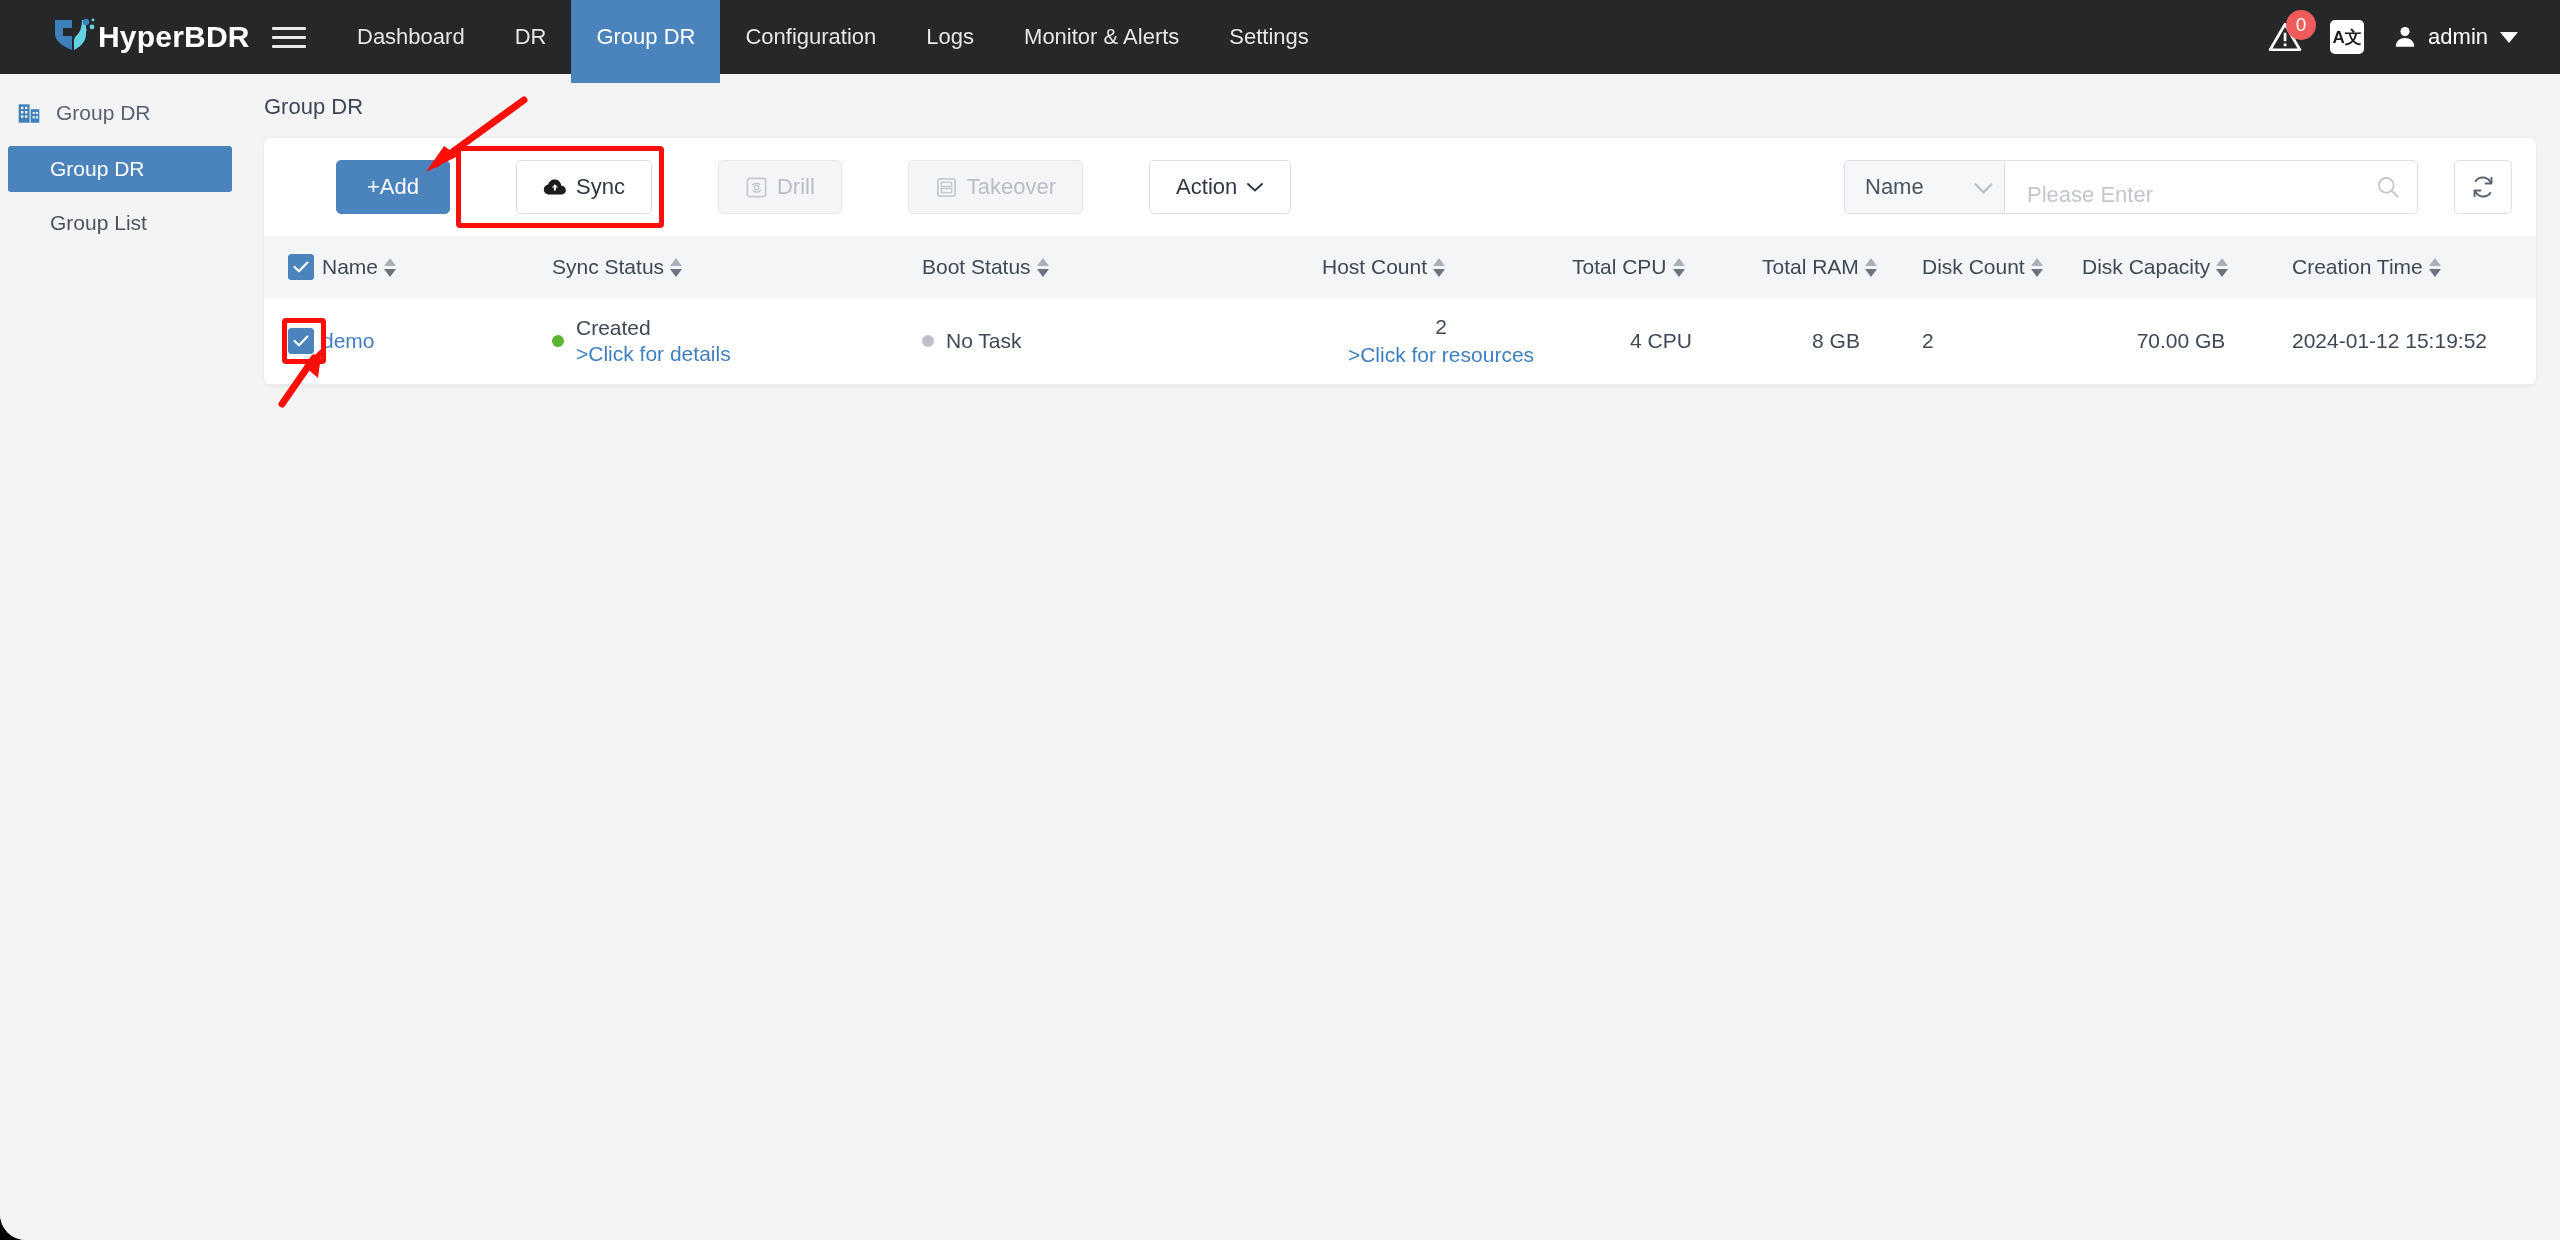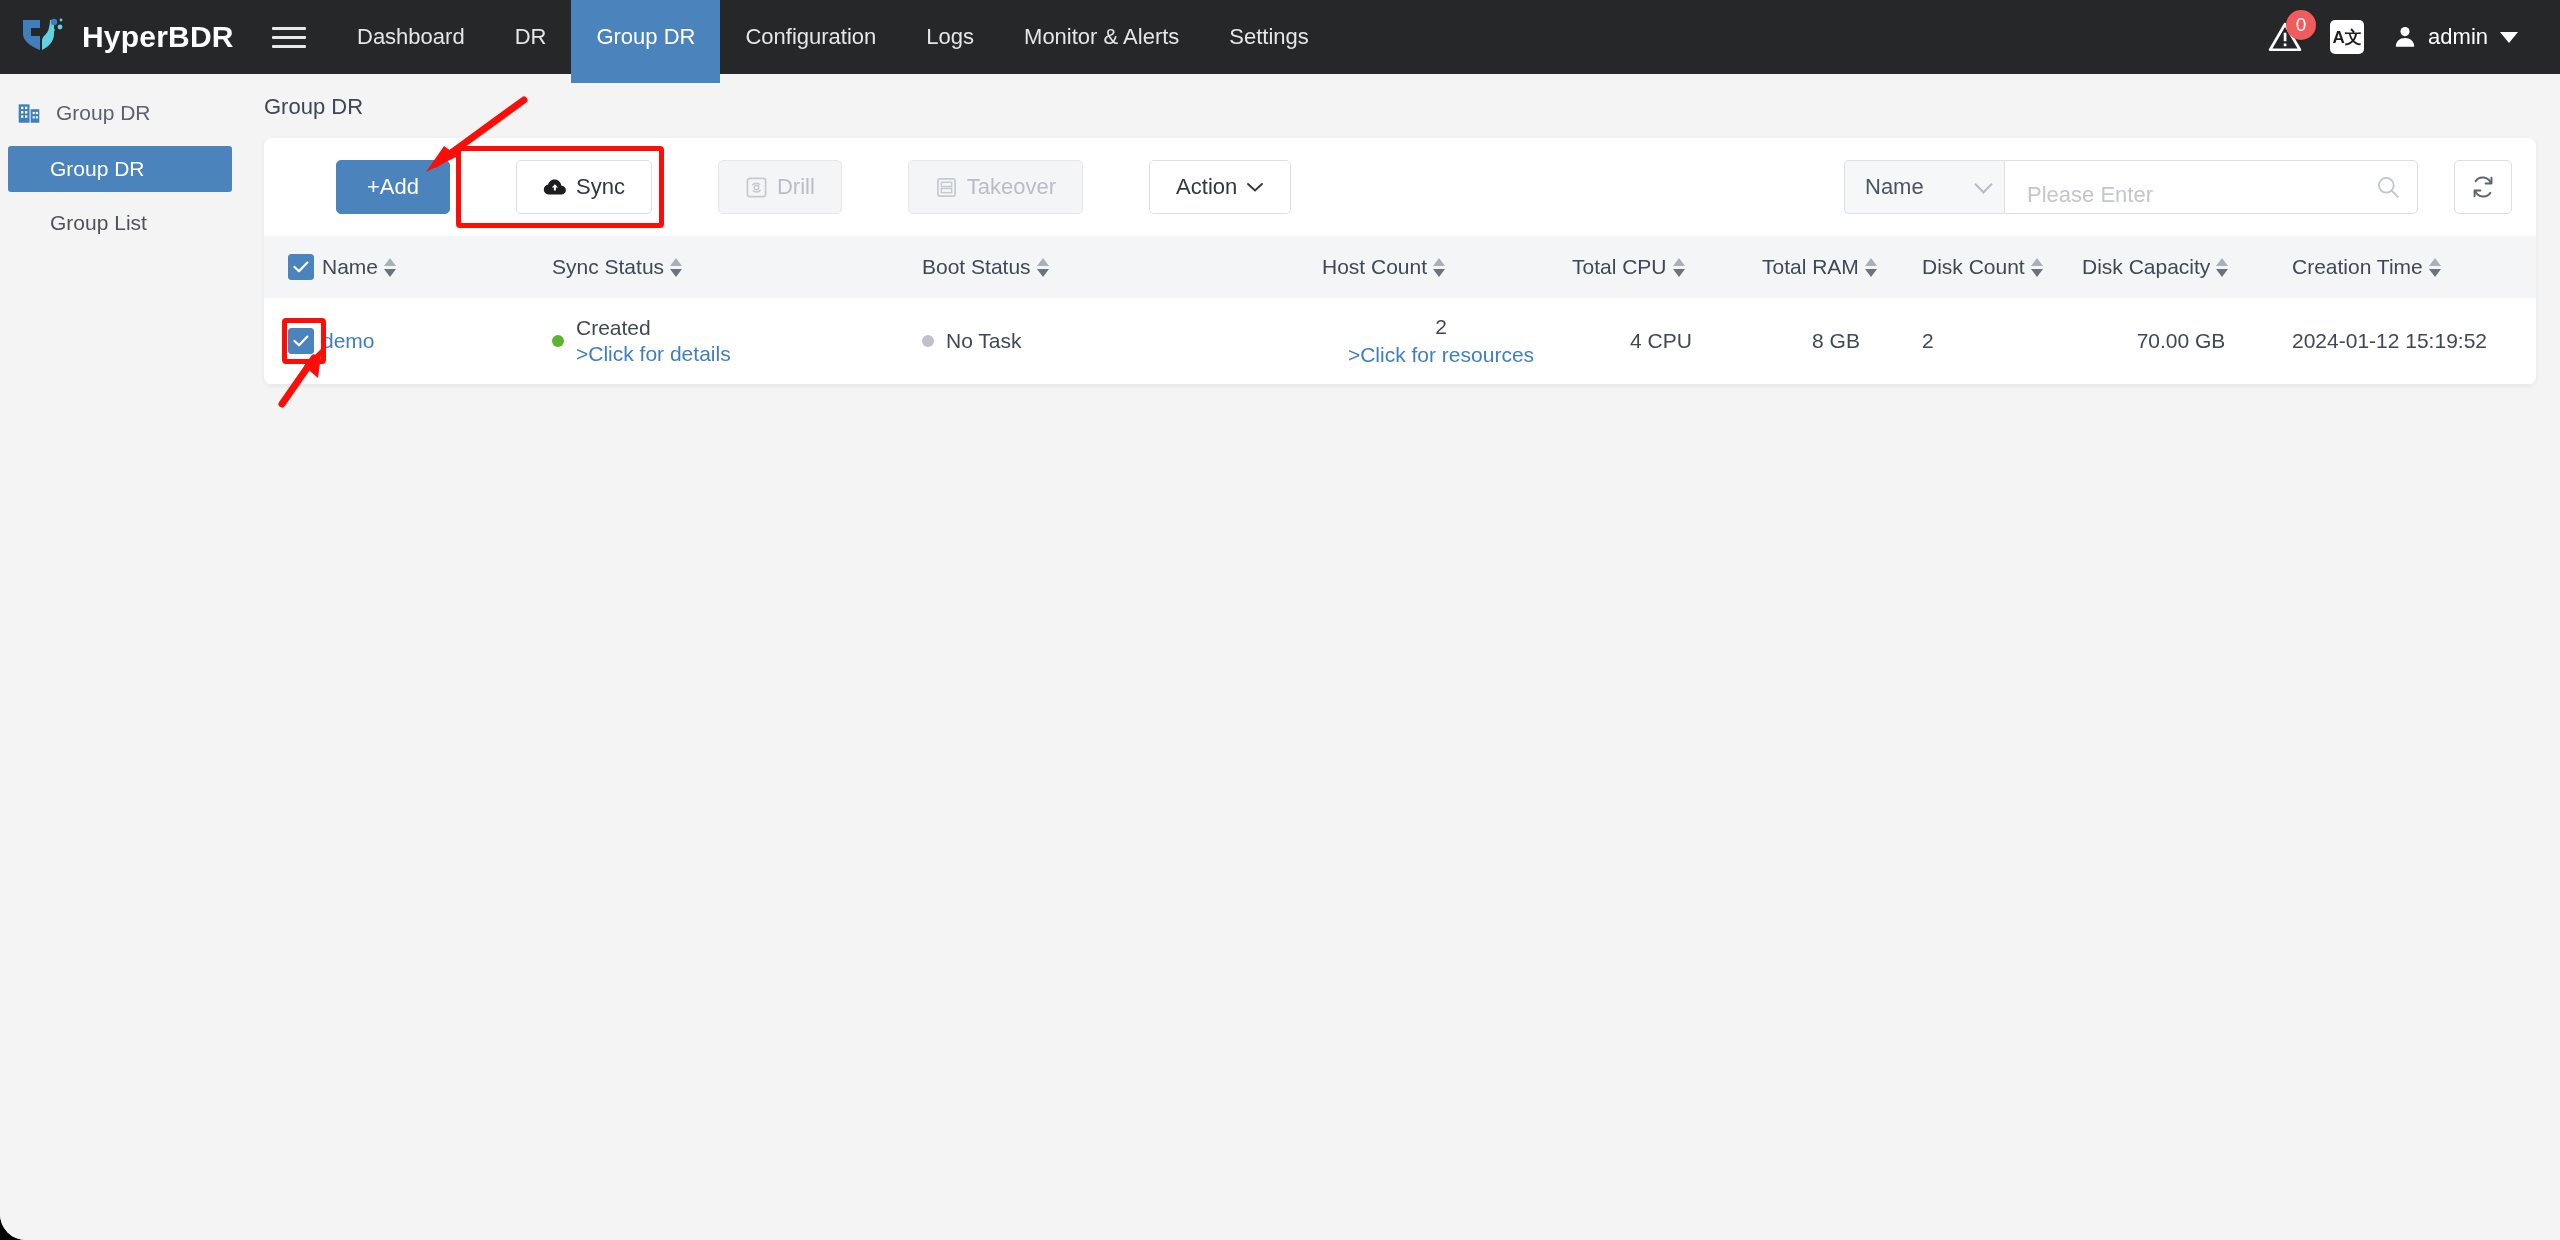--- a/index.html
+++ b/index.html
@@ -20,22 +20,21 @@
   
   .topbar {
     height: 74px;
     background: #262729;
     display: flex;
     align-items: center;
     position: relative;
   }
   .brand {
     display: flex; align-items: center;
-    gap: 16px;
-    padding-left: 20px;
+    padding-left: 52px;
     width: 248px;
     flex: none;
     text-align: center;
   }
   .brand-logo { width: 46px; height: 42px; flex: none; }
   .brand-name {
     color: #ffffff;
     font-size: 30px;
     font-weight: bold;
     letter-spacing: .2px;

